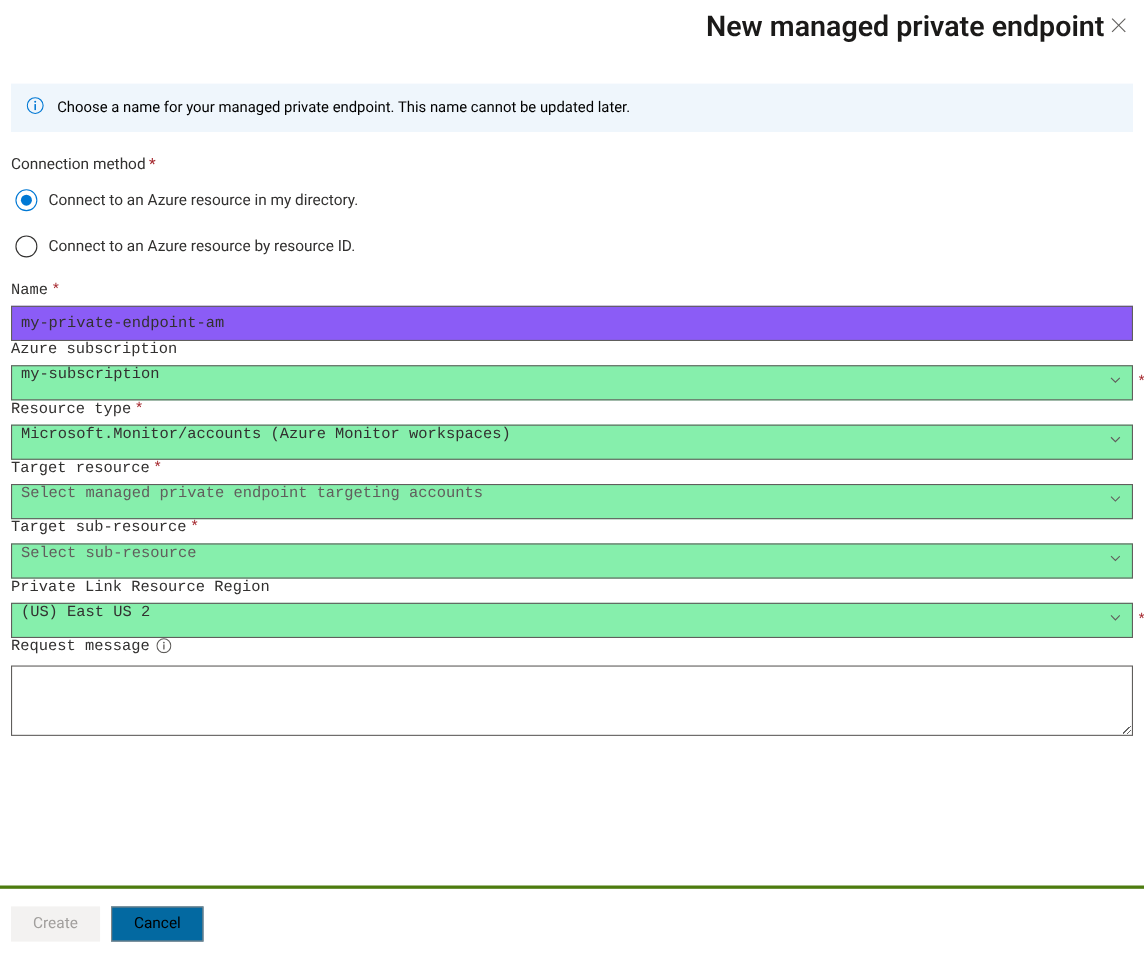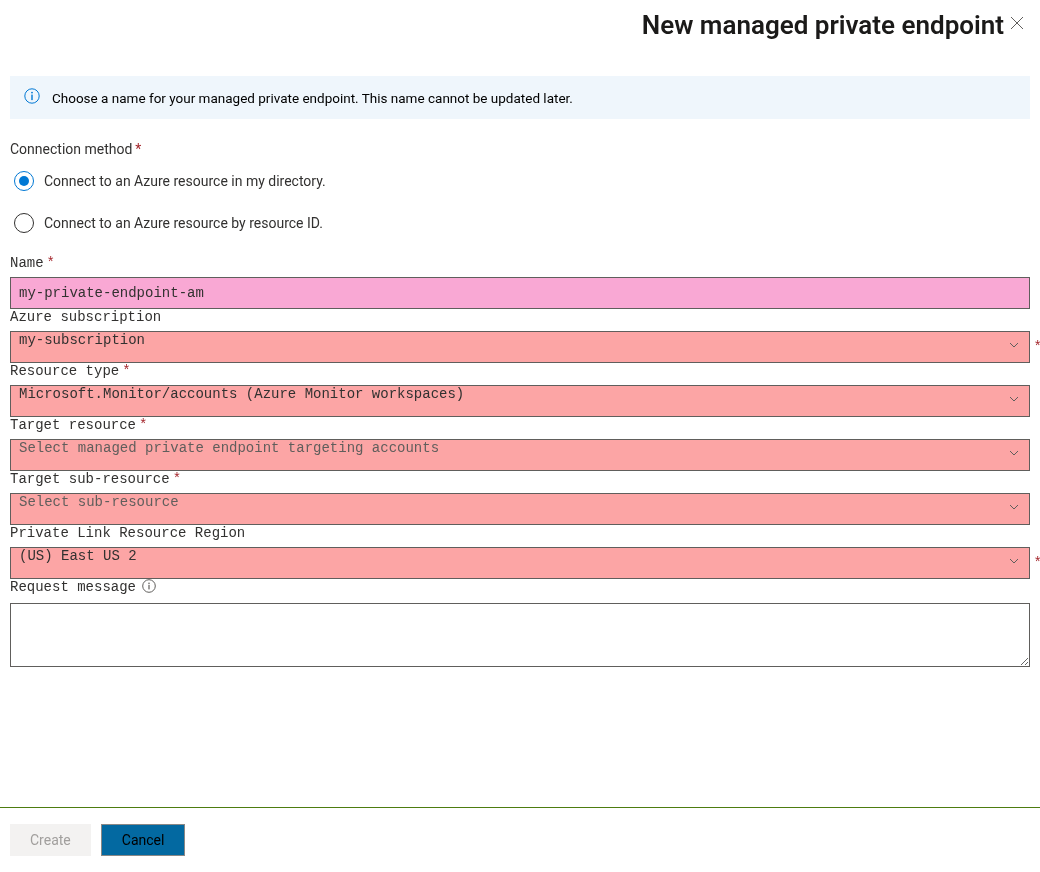--- a/index.html
+++ b/index.html
@@ -116,34 +116,34 @@
       align-items: center;
     }
     .text-input {
       width: 100%;
       height: 32px;
       border: 1px solid #605e5c;
       padding: 0 8px;
       font-size: 14px;
       font-family: inherit;
       color: #323130;
-      background: #f9a8d4;
+      background: #8b5cf6;
     }
     .text-input::placeholder {
       color: #605e5c;
     }
     .select-input {
       width: 100%;
       height: 32px;
       border: 1px solid #605e5c;
       padding: 0 30px 0 8px;
       font-size: 14px;
       font-family: inherit;
       color: #323130;
-      background: #fca5a5;
+      background: #86efac;
       appearance: none;
       cursor: pointer;
       position: relative;
     }
     .select-input.placeholder {
       color: #605e5c;
     }
     .select-wrapper {
       position: relative;
       width: 100%;
@@ -186,21 +186,21 @@
     }
     .help-icon svg {
       width: 14px;
       height: 14px;
     }
     .footer {
       position: absolute;
       bottom: 0;
       left: 0;
       right: 0;
-      border-top: 1px solid #4d7c0f;
+      border-top: 3px solid #4d7c0f;
       padding: 16px 10px;
       display: flex;
       gap: 10px;
     }
     .btn {
       height: 32px;
       padding: 0 20px;
       font-size: 14px;
       font-family: inherit;
       border: 1px solid #8a8886;

